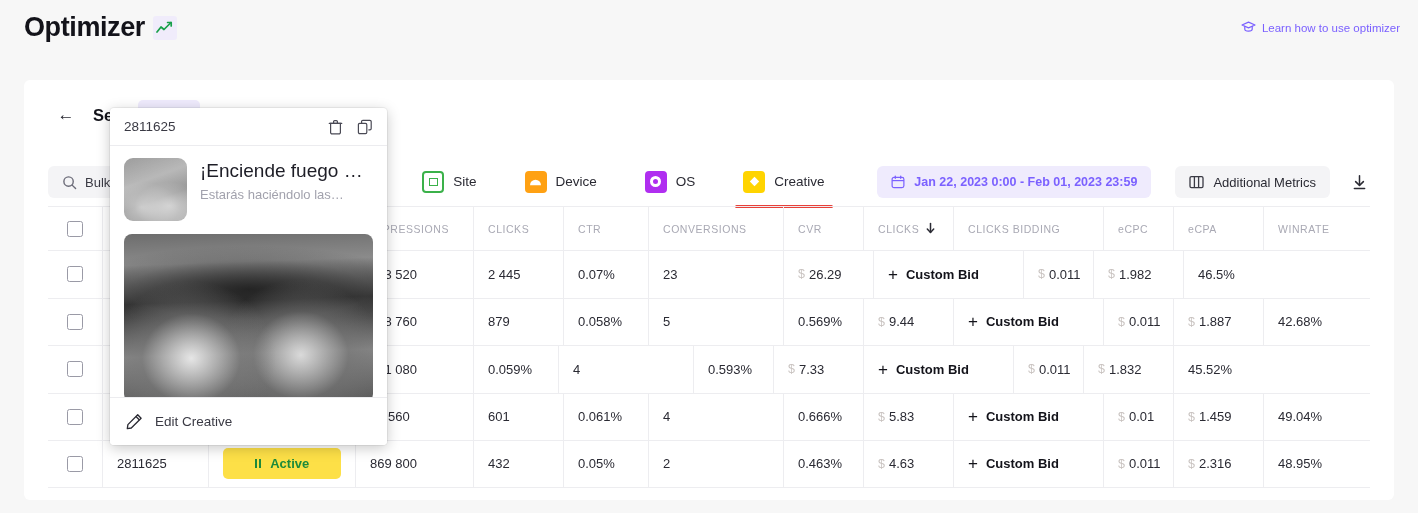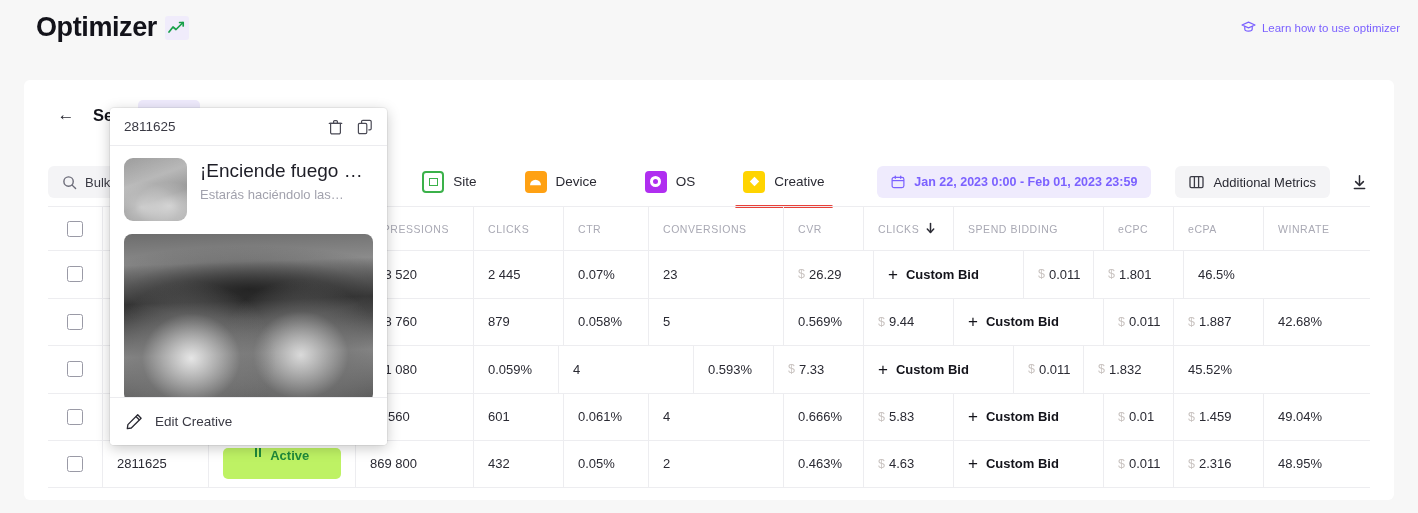--- a/index.html
+++ b/index.html
@@ -10,21 +10,21 @@
     overflow: hidden;
   }
   .page { position: relative; width: 1418px; height: 513px; }
 
   
   .topbar {
     position: absolute; left: 0; top: 0; width: 1418px; height: 58px;
     background: #f7f7f7;
   }
   .brand {
-    position: absolute; left: 36px; top: 12px;
+    position: absolute; left: 24px; top: 12px;
     display: flex; align-items: center; gap: 8px;
   }
   .brand-title {
     font-size: 27px; font-weight: bold; color: #13131a; letter-spacing: -0.4px;
   }
   .brand-chart {
     width: 24px; height: 24px; background: #f0ecfb; border-radius: 3px;
     display: flex; align-items: center; justify-content: center;
   }
   .learn-link {
@@ -122,22 +122,22 @@
   .c-spend { width: 90px; }
   .c-bid   { width: 150px; }
   .c-ecpc  { width: 70px; }
   .c-ecpa  { width: 90px; }
   .c-win   { width: 107px; text-align: center; }
 
   .cb { width: 16px; height: 16px; border: 1.6px solid #9a9aa6;
         border-radius: 2.5px; background: #fff; }
   .cur { color: #c9c3c0; margin-right: 4px; font-size: 12.5px; }
   .status-pill {
-    background: #bef264; color: #1f8a3b; border-radius: 5px;
-    height: 31px; width: 134px; display: flex; 
+    background: #fde047; color: #1f8a3b; border-radius: 5px;
+    height: 31px; width: 134px; display: flex; align-items: center;
     justify-content: center; gap: 9px; font-size: 13px; font-weight: bold;
   }
   .pause-ico { display: flex; gap: 2.5px; }
   .pause-ico i { display: block; width: 2px; height: 9px; background: #1f8a3b; }
   .custom-bid {
     display: flex; align-items: center; gap: 8px;
     font-size: 13px; color: #13131a; font-weight: bold;
   }
   .plus { font-size: 17px; font-weight: normal; color: #13131a; line-height: 1; }
   .sortarrow { margin-left: 6px; color: #2a2a33; }
@@ -318,21 +318,21 @@
         <div class="cell c-cvr">CVR</div>
         <div class="cell c-spend">
           <span>CLICKS</span>
           <span class="sortarrow">
             <svg width="11" height="12" viewBox="0 0 11 12">
               <line x1="5.5" y1="1.4" x2="5.5" y2="10.2" stroke="#2a2a33" stroke-width="1.5" stroke-linecap="round"></line>
               <polyline points="2.3,7.1 5.5,10.4 8.7,7.1" fill="none" stroke="#2a2a33" stroke-width="1.5" stroke-linecap="round" stroke-linejoin="round"></polyline>
             </svg>
           </span>
         </div>
-        <div class="cell c-bid">SPEND BIDDING</div>
+        <div class="cell c-bid">CLICKS BIDDING</div>
         <div class="cell c-ecpc">eCPC</div>
         <div class="cell c-ecpa">eCPA</div>
         <div class="cell c-win">WINRATE</div>
       </div>
 
       <div class="trow">
         <div class="cell c-check">
             <span class="cb"></span>
           </div>
         <div class="cell c-id"></div>
@@ -350,21 +350,21 @@
               <span class="plus">+</span>
               <span>Custom Bid</span>
             </span>
           </div>
         <div class="cell c-ecpc">
             <span class="cur">$</span>
             <span>0.011</span>
           </div>
         <div class="cell c-ecpa">
             <span class="cur">$</span>
-            <span>1.801</span>
+            <span>1.982</span>
           </div>
         <div class="cell c-win">46.5%</div>
       </div>
 
       <div class="trow">
         <div class="cell c-check">
             <span class="cb"></span>
           </div>
         <div class="cell c-id"></div>
         <div class="cell c-stat"></div>

